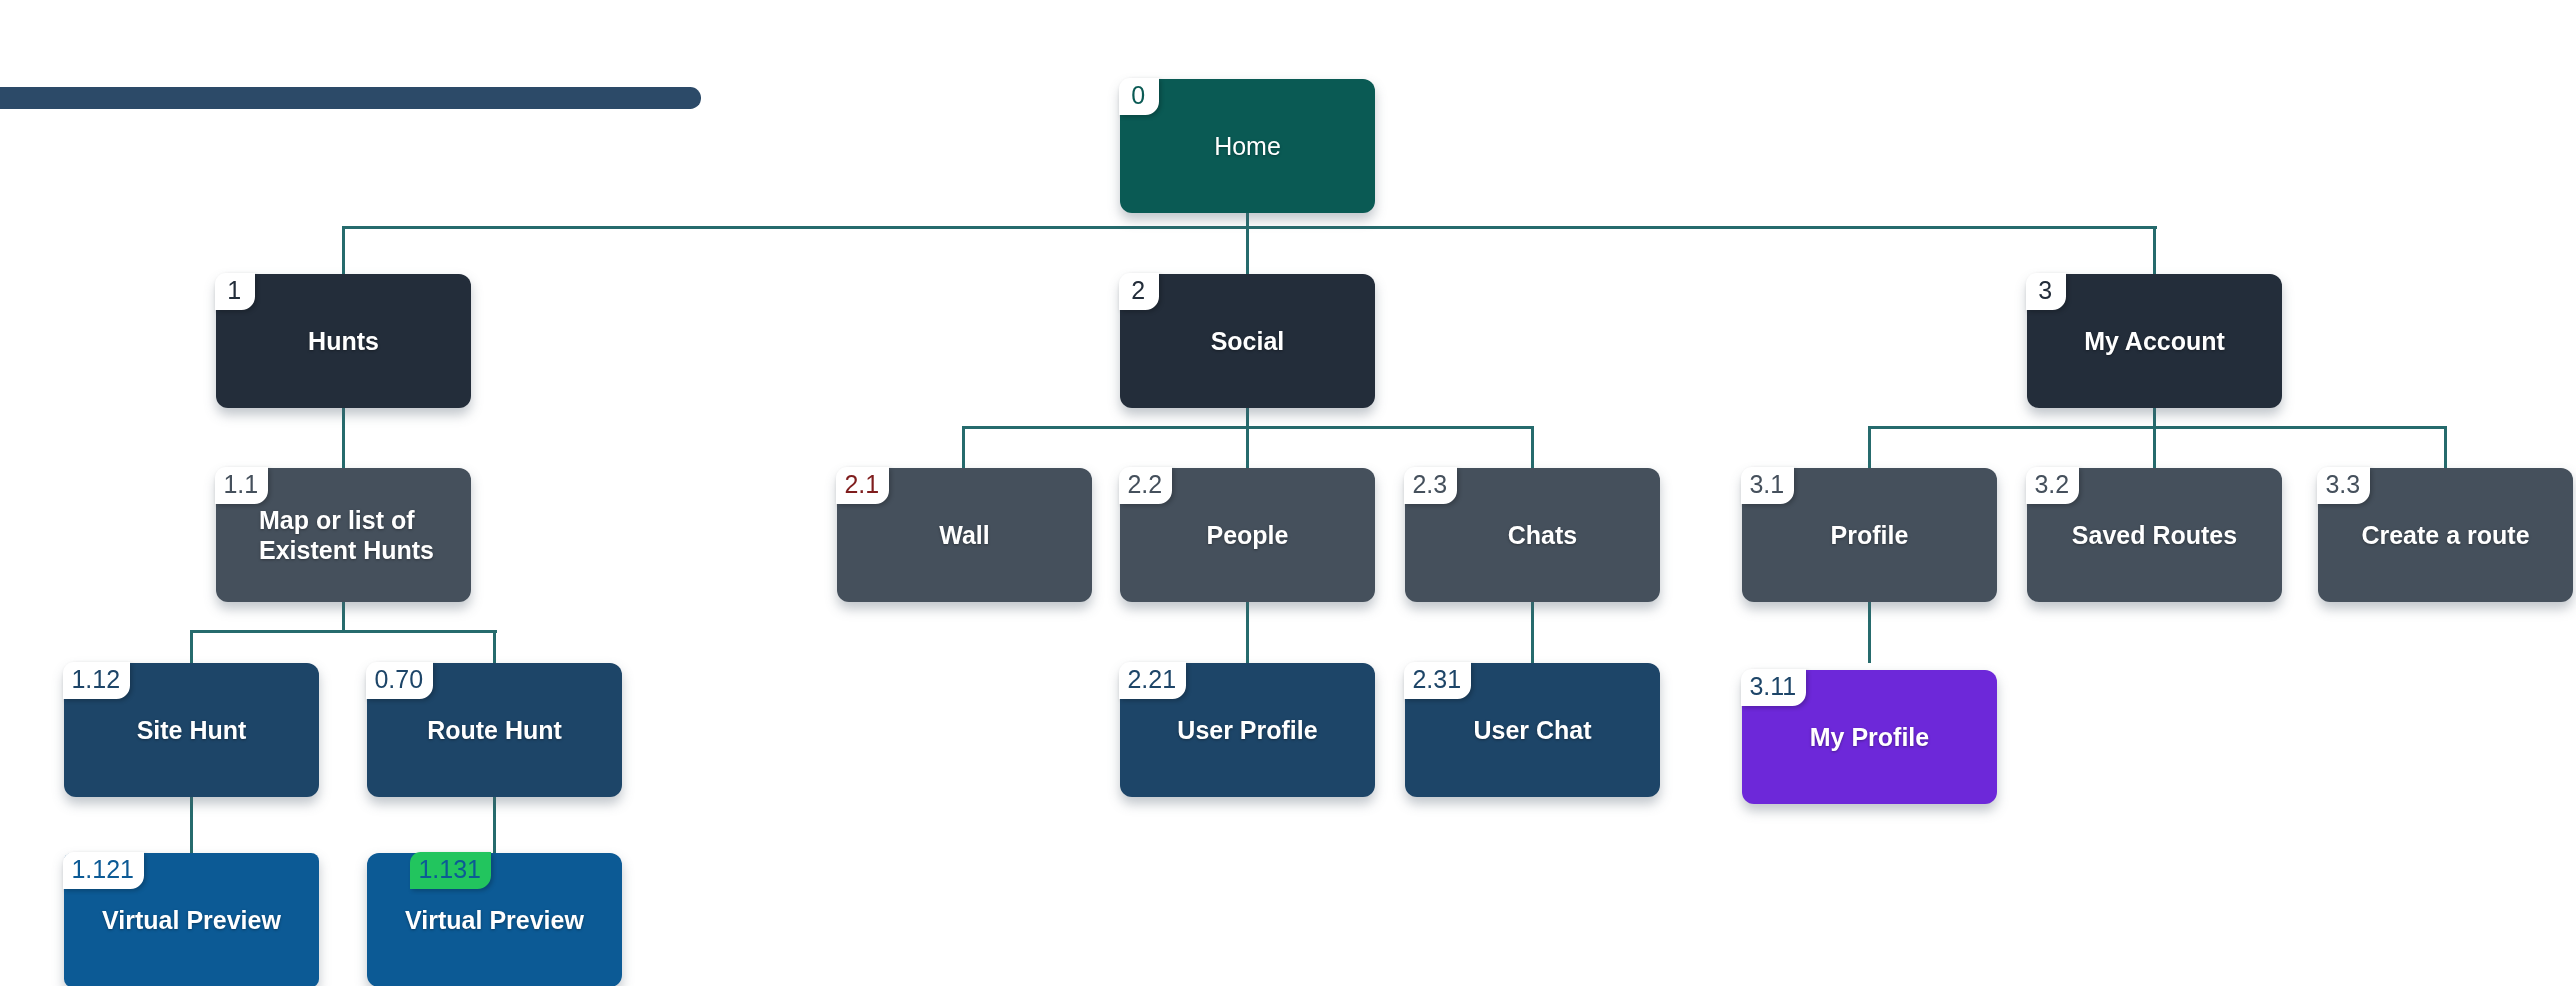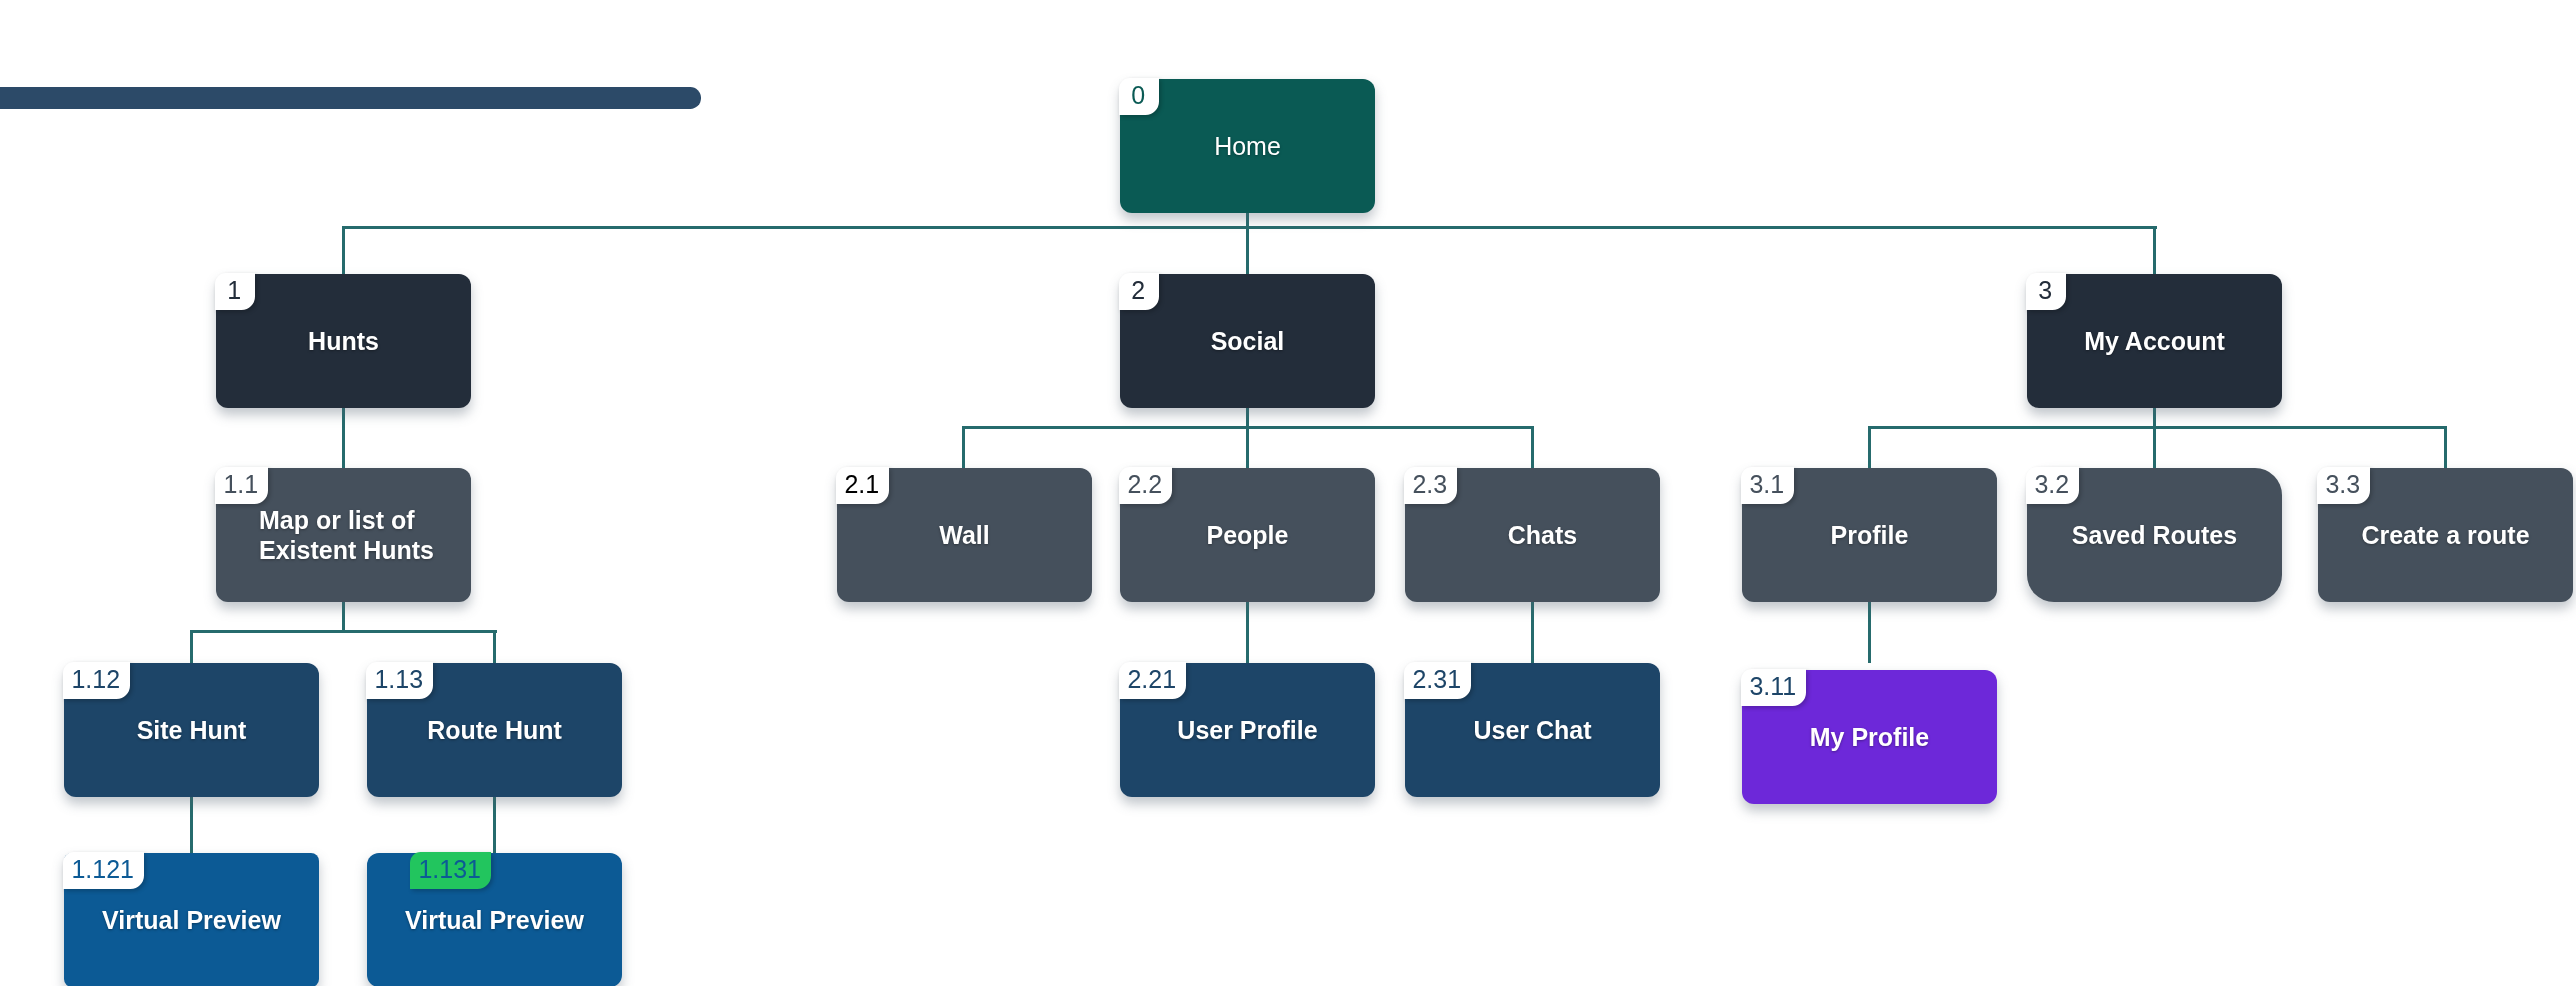--- a/index.html
+++ b/index.html
@@ -119,49 +119,49 @@
       <div class="node " style="left: 2027px; top: 274px; background: rgb(35, 45, 58);">
         <div class="badge" style="color: rgb(35, 45, 58); background: rgb(255, 255, 255);">3</div>
         <div class="label">My Account</div>
       </div>
       <div class="node align-left" style="left: 216px; top: 468px; background: rgb(69, 80, 92);">
         <div class="badge" style="color: rgb(69, 80, 92); background: rgb(255, 255, 255);">1.1</div>
         <div class="label">Map or list of
 Existent Hunts</div>
       </div>
       <div class="node " style="left: 837px; top: 468px; background: rgb(69, 80, 92);">
-        <div class="badge" style="color: #000000; background: rgb(255, 255, 255);">2.1</div>
+        <div class="badge" style="color: #7f1d1d; background: rgb(255, 255, 255);">2.1</div>
         <div class="label">Wall</div>
       </div>
       <div class="node " style="left: 1120px; top: 468px; background: rgb(69, 80, 92);">
         <div class="badge" style="color: rgb(69, 80, 92); background: rgb(255, 255, 255);">2.2</div>
         <div class="label">People</div>
       </div>
       <div class="node " style="left: 1405px; top: 468px; background: rgb(69, 80, 92); padding-left: 20px;">
         <div class="badge" style="color: rgb(69, 80, 92); background: rgb(255, 255, 255);">2.3</div>
         <div class="label">Chats</div>
       </div>
       <div class="node " style="left: 1742px; top: 468px; background: rgb(69, 80, 92);">
         <div class="badge" style="color: rgb(69, 80, 92); background: rgb(255, 255, 255);">3.1</div>
         <div class="label">Profile</div>
       </div>
-      <div class="node " style="left: 2027px; top: 468px; background: rgb(69, 80, 92); border-radius: 27px;">
+      <div class="node " style="left: 2027px; top: 468px; background: rgb(69, 80, 92);">
         <div class="badge" style="color: rgb(69, 80, 92); background: rgb(255, 255, 255);">3.2</div>
         <div class="label">Saved Routes</div>
       </div>
       <div class="node " style="left: 2318px; top: 468px; background: rgb(69, 80, 92);">
         <div class="badge" style="color: rgb(69, 80, 92); background: rgb(255, 255, 255);">3.3</div>
         <div class="label">Create a route</div>
       </div>
       <div class="node " style="left: 64px; top: 663px; background: rgb(29, 69, 104);">
         <div class="badge" style="color: rgb(29, 69, 104); background: rgb(255, 255, 255);">1.12</div>
         <div class="label">Site Hunt</div>
       </div>
       <div class="node " style="left: 367px; top: 663px; background: rgb(29, 69, 104);">
-        <div class="badge" style="color: rgb(29, 69, 104); background: rgb(255, 255, 255);">1.13</div>
+        <div class="badge" style="color: rgb(29, 69, 104); background: rgb(255, 255, 255);">0.70</div>
         <div class="label">Route Hunt</div>
       </div>
       <div class="node " style="left: 1120px; top: 663px; background: rgb(29, 69, 104);">
         <div class="badge" style="color: rgb(29, 69, 104); background: rgb(255, 255, 255);">2.21</div>
         <div class="label">User Profile</div>
       </div>
       <div class="node " style="left: 1405px; top: 663px; background: rgb(29, 69, 104);">
         <div class="badge" style="color: rgb(29, 69, 104); background: rgb(255, 255, 255);">2.31</div>
         <div class="label">User Chat</div>
       </div>

